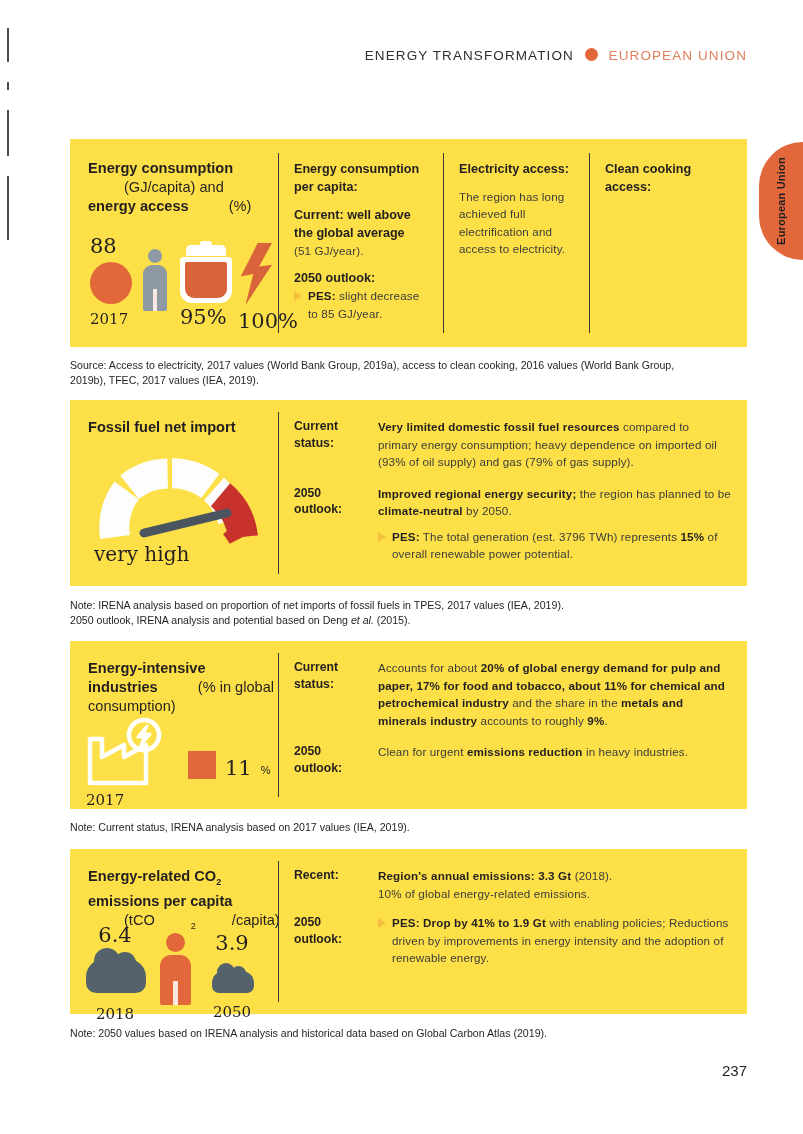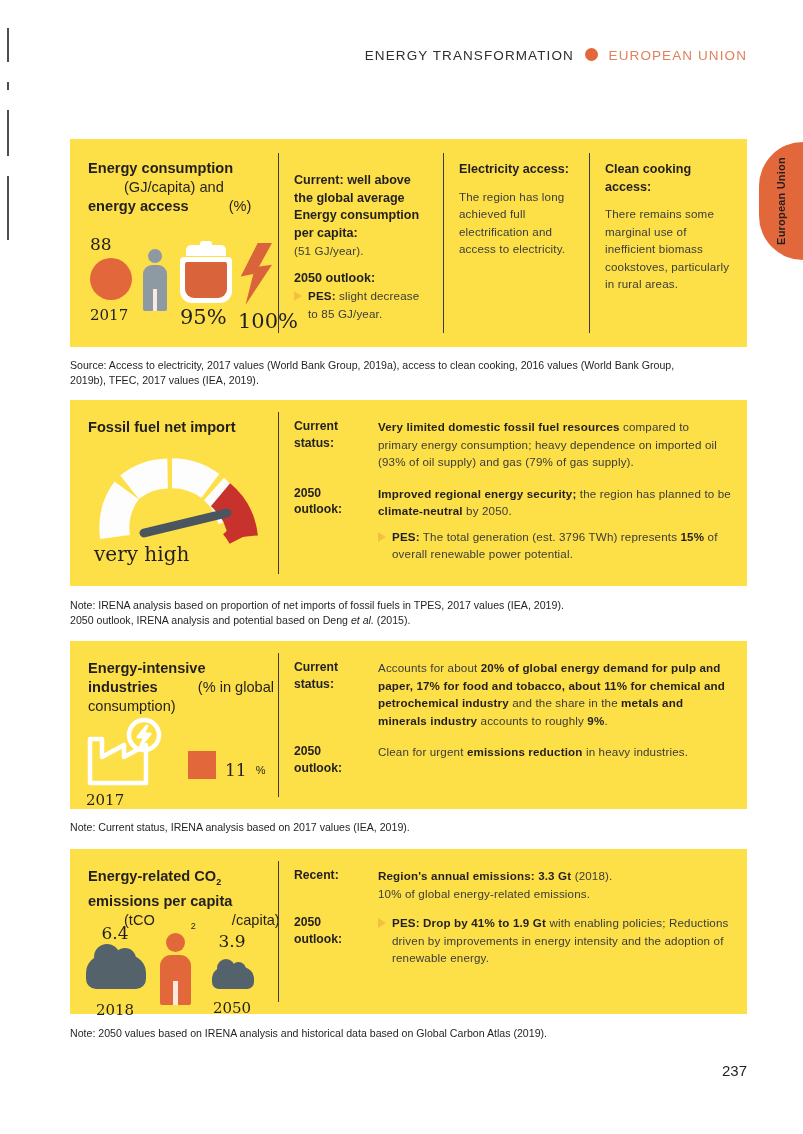--- a/index.html
+++ b/index.html
@@ -73,21 +73,21 @@
   .pes-row { position:relative; padding-left:14px; }
   .pes-tri {
     position:absolute; left:0; top:4px;
     width:0;height:0;
     border-left:8px solid #f5c040;
     border-top:5.5px solid transparent;
     border-bottom:5.5px solid transparent;
   }
 
   
-  .g-num { font-family:"DejaVu Serif", serif; font-size:17px; color:#231f20; }
+  .g-num { font-family:"DejaVu Serif", serif; font-size:21px; color:#231f20; }
   .g-cap { font-family:"DejaVu Serif", serif; font-size:15px; color:#231f20; }
   .g-pct-sm { font-size:11px; }
 
   .circle-orange { width:42px; height:42px; border-radius:50%; background:#e2683c; }
 
   .person { position:relative; width:30px; height:62px; }
   .person .head { position:absolute; left:8px; top:0; width:14px;height:14px;border-radius:50%; }
   .person .body {
     position:absolute; left:3px; top:16px; width:24px; height:46px;
     border-radius:9px 9px 2px 2px;
@@ -189,41 +189,40 @@
       </div>
 
       <div style="position:absolute; left:168px; top:104px;">
         <div class="bolt"></div>
         <div class="g-num" style="margin-top:4px; font-size:21px">100%</div>
       </div>
     </div>
 
     <div class="col" style="width:165px; padding:22px 16px 0 16px;">
       <div class="divider" style="left:0;top:14px;bottom:14px;"></div>
+      <div class="sub-h">Energy consumption per capita:</div>
       <div class="sub-h" style="margin-top:11px">Current: well above the global average</div>
-      <div class="sub-h">Energy consumption per capita:</div>
       <div class="body-t">(51 GJ/year).</div>
       <div class="sub-h" style="margin-top:10px">2050 outlook:</div>
       <div class="body-t pes-row">
         <span class="pes-tri"></span>
         <b>PES:</b>
         <span>slight decrease to 85 GJ/year.</span>
       </div>
     </div>
 
     <div class="col" style="width:146px; padding:22px 14px 0 16px;">
       <div class="divider" style="left:0;top:14px;bottom:14px;"></div>
       <div class="sub-h">Electricity access:</div>
       <div class="body-t" style="margin-top:9px">The region has long achieved full electrification and access to electricity.</div>
     </div>
 
     <div class="col" style="width:158px; padding:22px 14px 0 16px;">
       <div class="divider" style="left:0;top:14px;bottom:14px;"></div>
       <div class="sub-h">Clean cooking access:</div>
-      <div class="body-t" style="margin-top:9px">There remains some marginal use of inefficient biomass cookstoves, particularly in rural areas.</div>
     </div>
 
   </div>
 </div>
 
 <div class="note" style="left:70px; top:358px; width:640px;">Source: Access to electricity, 2017 values (World Bank Group, 2019a), access to clean cooking, 2016 values (World Bank Group, 2019b), TFEC, 2017 values (IEA, 2019).</div>
 
 <div class="panel" style="left:70px; top:400px; width:677px; height:186px;">
   <div class="panel-inner">
 

